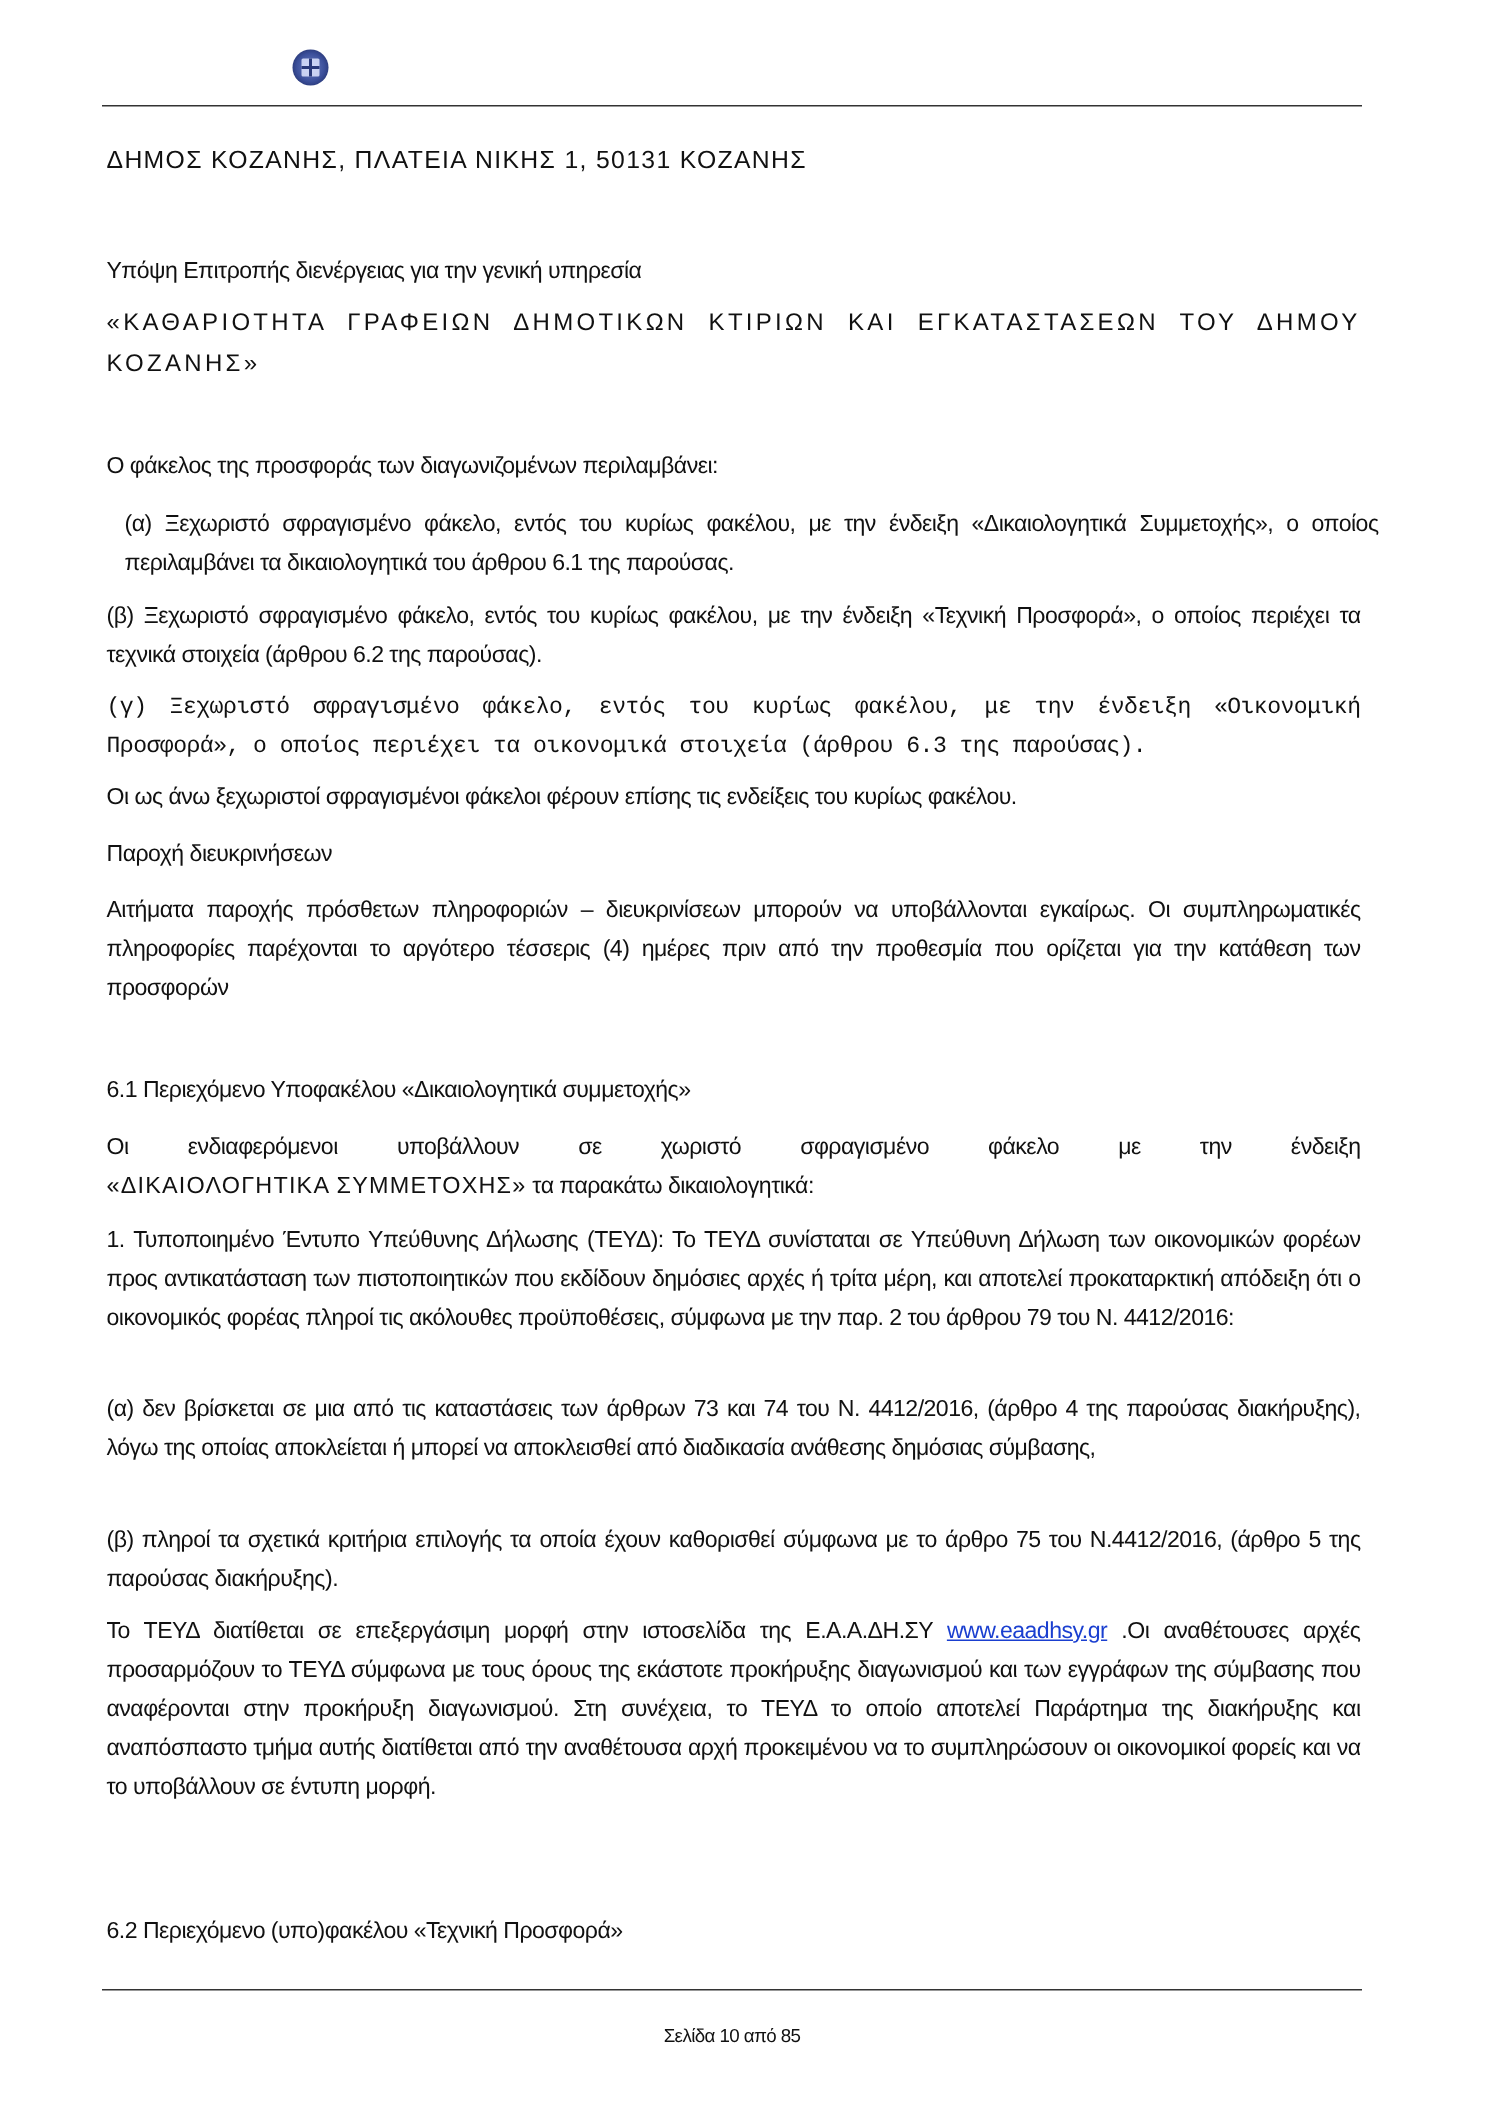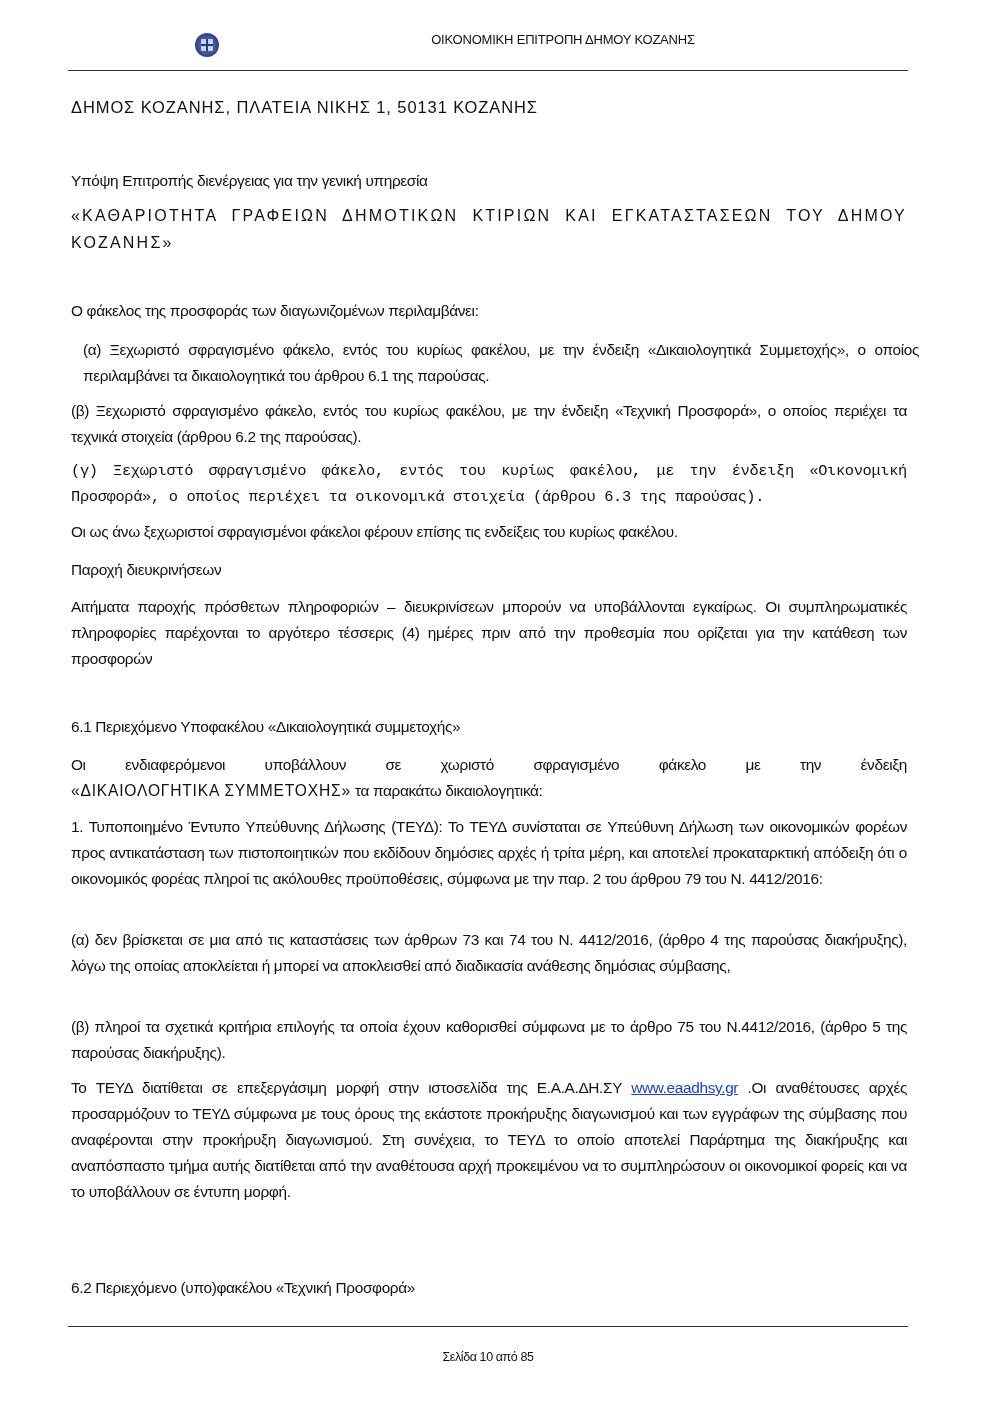--- a/index.html
+++ b/index.html
@@ -108,21 +108,20 @@
 
 <div class="page-header">
   <div class="emblem">
     <svg width="16" height="16" viewBox="0 0 16 16">
       <rect x="2" y="2" width="12" height="12" rx="1" fill="#dfe6ff" opacity="0.85"></rect>
       <rect x="7" y="2" width="2" height="12" fill="#2a3a7a"></rect>
       <rect x="2" y="7" width="12" height="2" fill="#2a3a7a"></rect>
     </svg>
   </div>
   <div class="header-text">
-    <div>ΟΙΚΟΝΟΜΙΚΗ  ΕΠΙΤΡΟΠΗ  ΔΗΜΟΥ  ΚΟΖΑΝΗΣ</div>
   </div>
 </div>
 
 <div class="content">
 
   <div class="p nojust caps" style="top:94px; font-size:16.5px; letter-spacing:0.9px;">ΔΗΜΟΣ ΚΟΖΑΝΗΣ, ΠΛΑΤΕΙΑ ΝΙΚΗΣ 1, 50131 ΚΟΖΑΝΗΣ</div>
 
   <div class="p nojust" style="top:168px;">Υπόψη Επιτροπής διενέργειας για την γενική υπηρεσία</div>
 
   <div class="p title-caps" style="top:202px; width:836px; line-height:27px;">«ΚΑΘΑΡΙΟΤΗΤΑ ΓΡΑΦΕΙΩΝ ΔΗΜΟΤΙΚΩΝ ΚΤΙΡΙΩΝ ΚΑΙ ΕΓΚΑΤΑΣΤΑΣΕΩΝ ΤΟΥ ΔΗΜΟΥ ΚΟΖΑΝΗΣ»</div>

